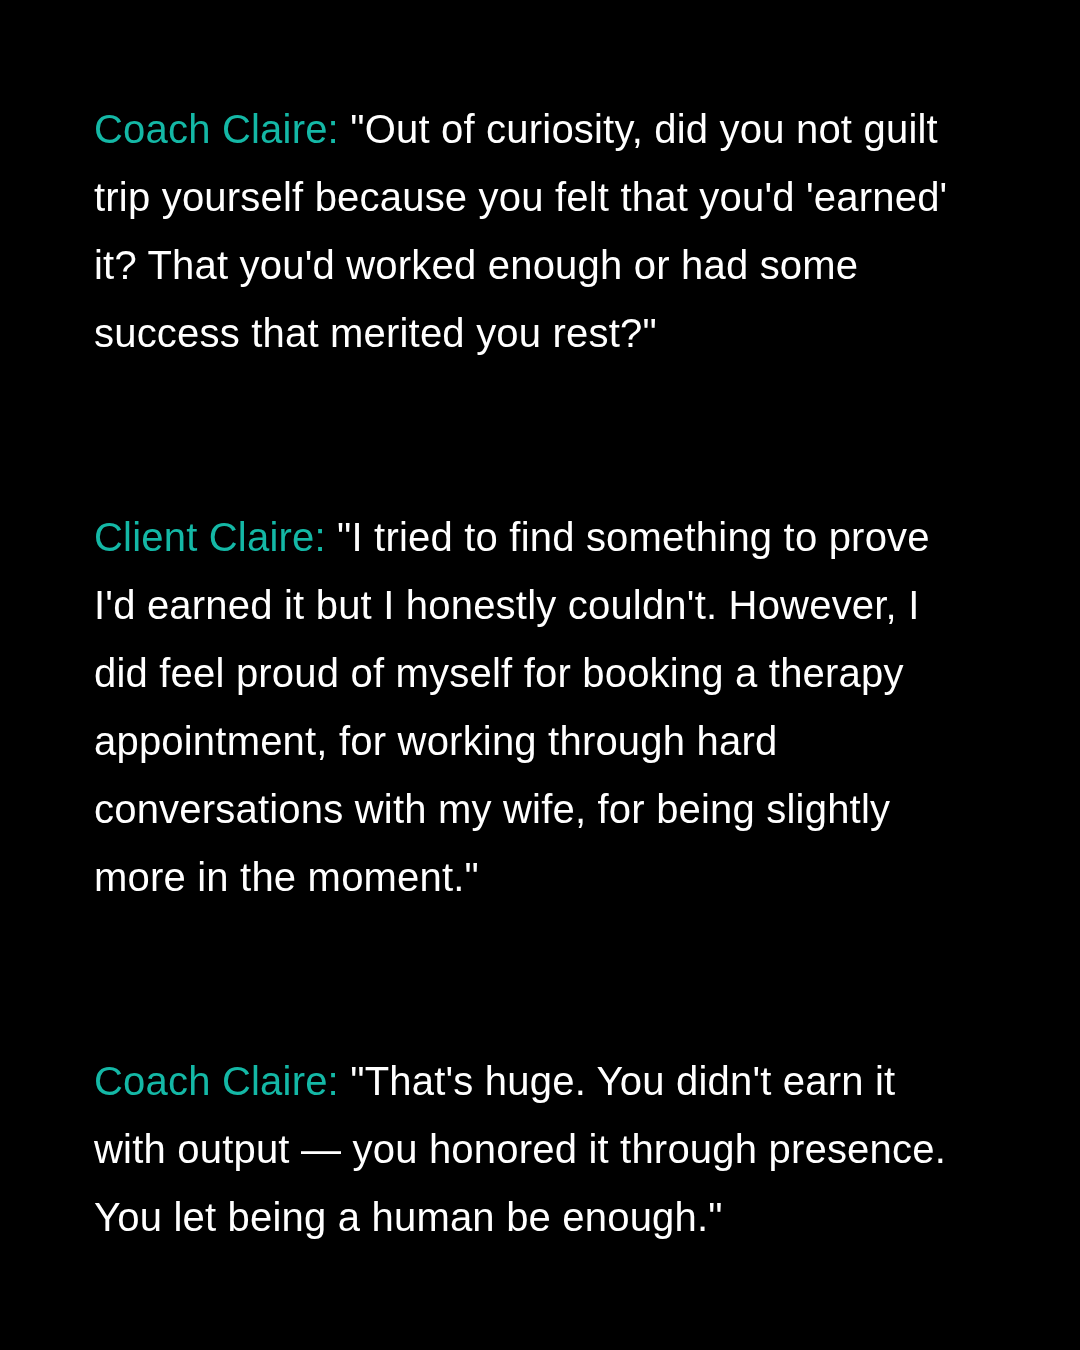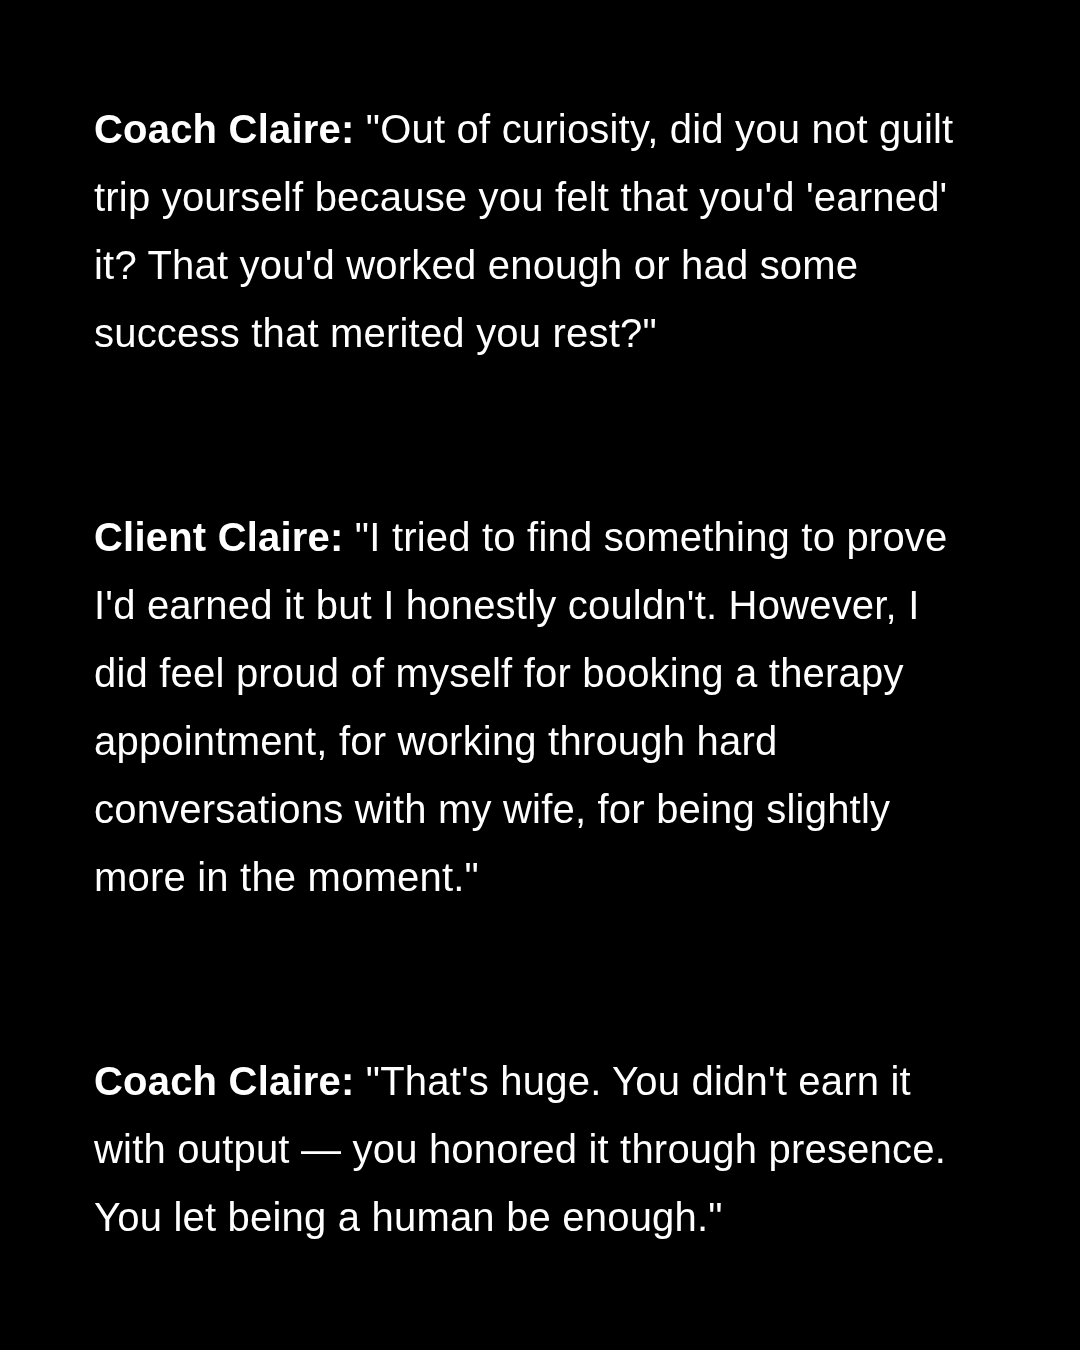--- a/index.html
+++ b/index.html
@@ -24,22 +24,22 @@
     margin: 0 0 136px 0;
     font-size: 40px;
     line-height: 68px;
     color: #ffffff;
     letter-spacing: 0.2px;
   }
   .message:last-child {
     margin-bottom: 0;
   }
   .speaker {
-    font-weight: 700;
-    color: #ffffff;
+    font-weight: 400;
+    color: #14b8a6;
   }
   .quote {
     font-weight: 400;
     white-space: pre-line;
     color: #ffffff;
   }
 </style>
 </head>
 <body style="background: rgb(0, 0, 0); color: rgb(255, 255, 255);">
 

